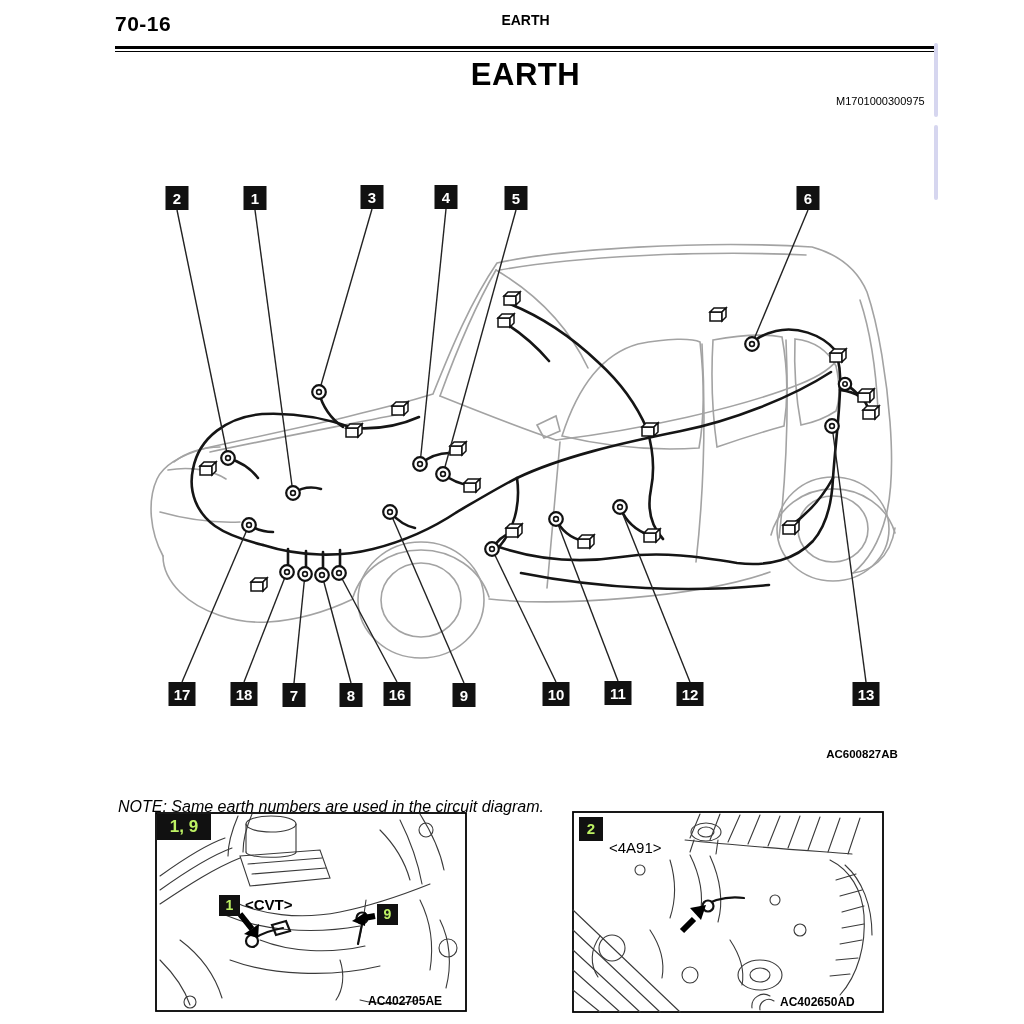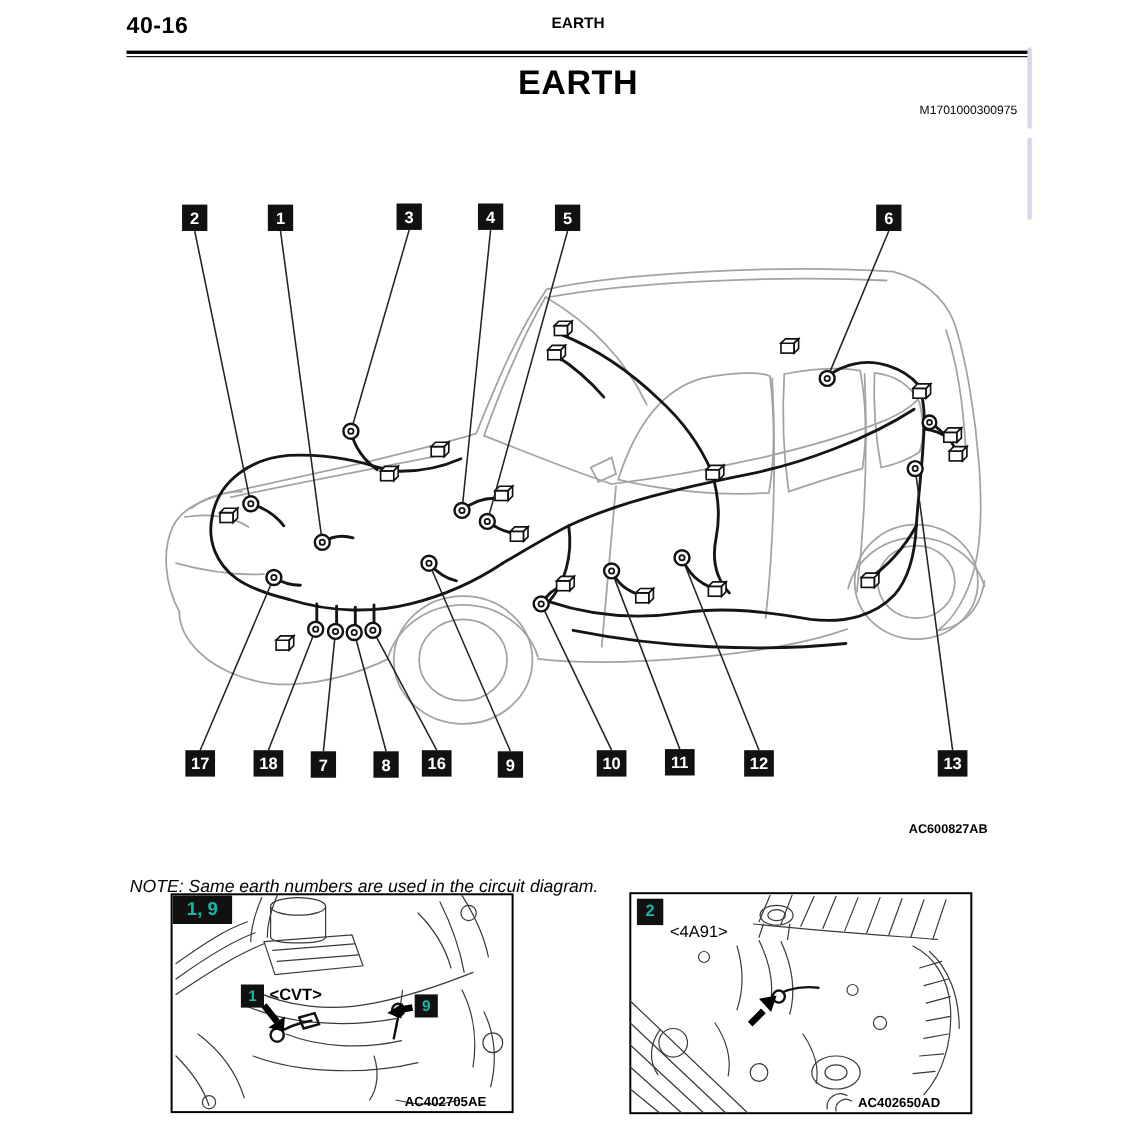--- a/index.html
+++ b/index.html
@@ -30,34 +30,34 @@
   svg .cobox{fill:#111;}
   svg .conum{fill:#fff;font-family:"Liberation Sans",sans-serif;font-weight:bold;font-size:15px;text-anchor:middle;}
   svg .panelborder{fill:#fff;stroke:#000;stroke-width:1.8;}
   svg .art{stroke:#3a3a3a;stroke-width:1.1;fill:none;stroke-linecap:round;}
   svg .artb{stroke:#111;stroke-width:2.2;fill:none;stroke-linecap:round;}
   svg .arrow{fill:#000;}
   
   .figure-code{left:812px;top:748px;width:100px;text-align:center;font-size:11.5px;font-weight:bold;}
   .note-text{left:118px;top:778px;font-size:16px;font-style:italic;margin-top:20px;}
   
-  .blackbox{background:#111;color:#14b8a6;font-weight:bold;text-align:center;}
+  .blackbox{background:#111;color:#bef264;font-weight:bold;text-align:center;}
   .panel1-label{left:157px;top:814px;width:54px;height:26px;font-size:17px;line-height:26px;}
   .tag-1{left:219px;top:895px;width:21px;height:21px;font-size:14px;line-height:21px;}
   .tag-1-variant{left:245px;top:896px;font-size:15px;font-weight:bold;}
   .tag-9{left:377px;top:904px;width:21px;height:21px;font-size:14px;line-height:21px;}
   .panel1-code{left:368px;top:994px;width:92px;text-align:left;font-size:12px;font-weight:bold;}
   .panel2-label{left:579px;top:817px;width:24px;height:24px;font-size:15px;line-height:24px;}
   .panel2-variant{left:609px;top:839px;font-size:15px;font-weight:normal;}
   .panel2-code{left:780px;top:995px;width:97px;text-align:left;font-size:12px;font-weight:bold;}
 </style>
 </head>
 <body>
 
-<div class="abs page-number">40-16</div>
+<div class="abs page-number">70-16</div>
 <div class="abs header-center">
   <div class="header-subtitle">EARTH</div>
 </div>
 <div class="abs header-rule"></div>
 <div class="abs section-title">EARTH</div>
 <div class="abs doc-code">M1701000300975</div>
 
 <div class="abs scroll-thumb" style="top:43px;height:74px;"></div>
 <div class="abs scroll-thumb" style="top:125px;height:75px;"></div>
 

